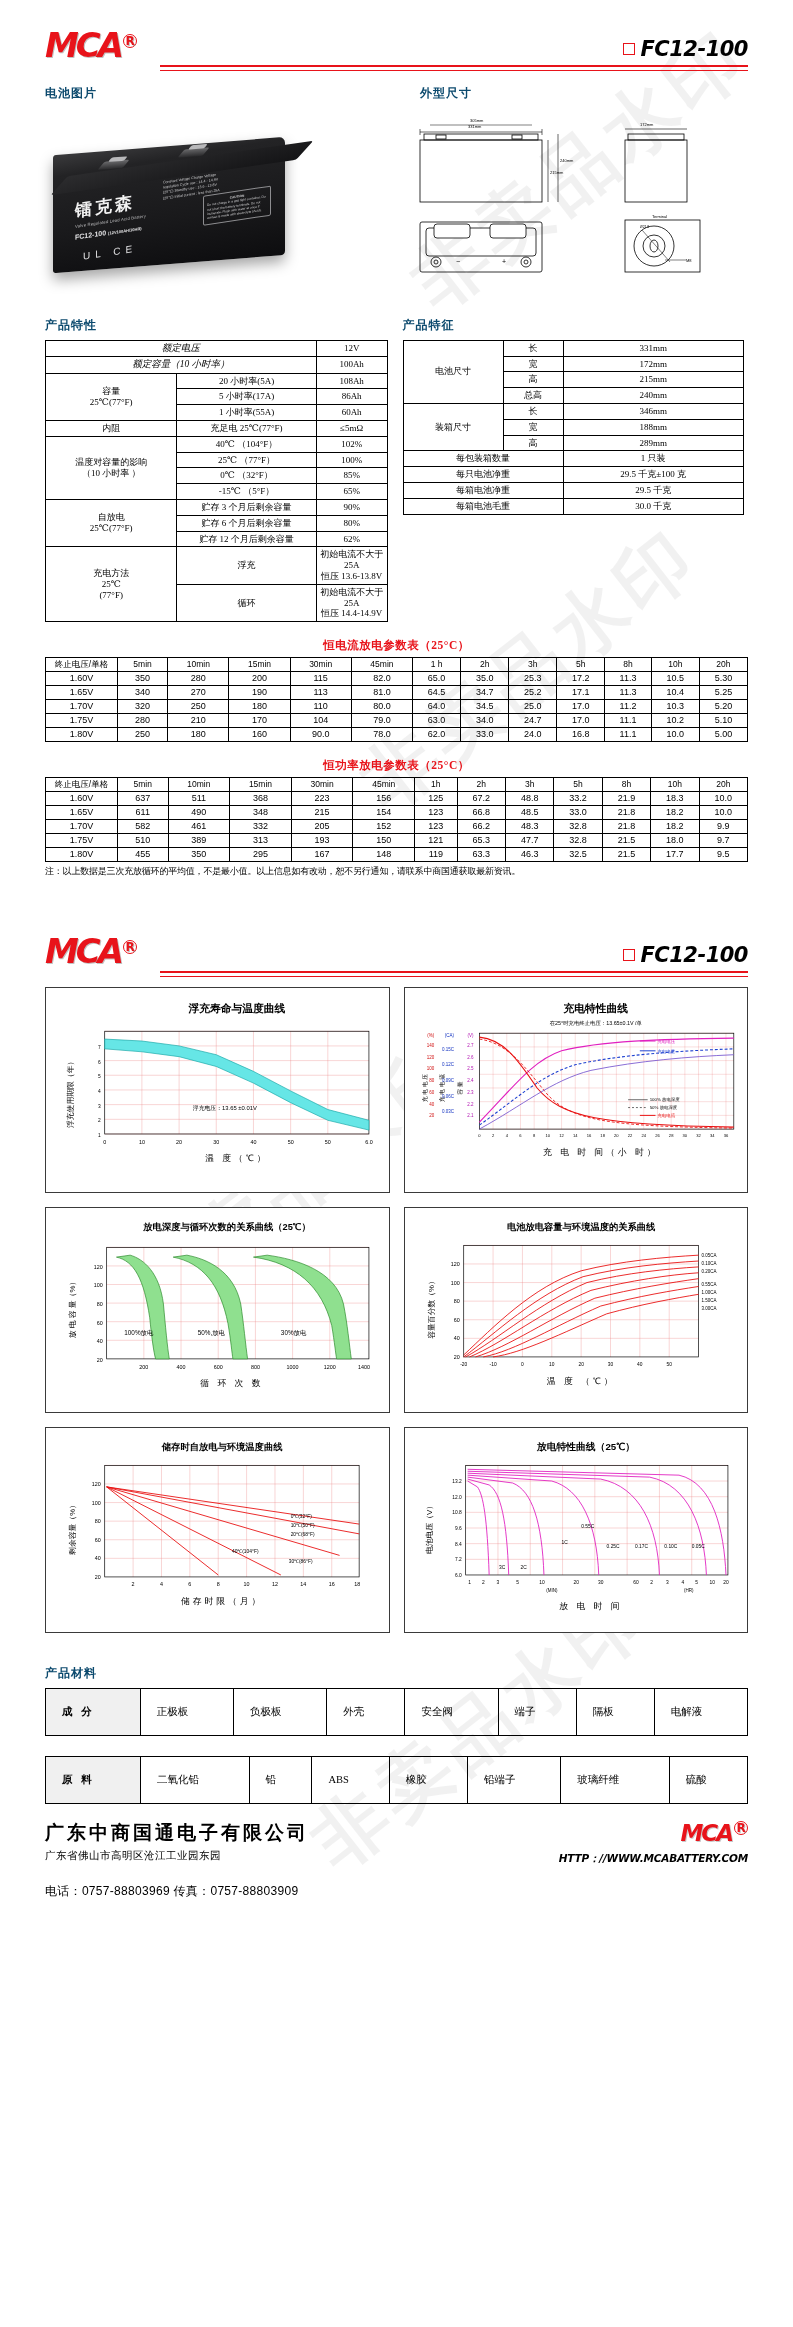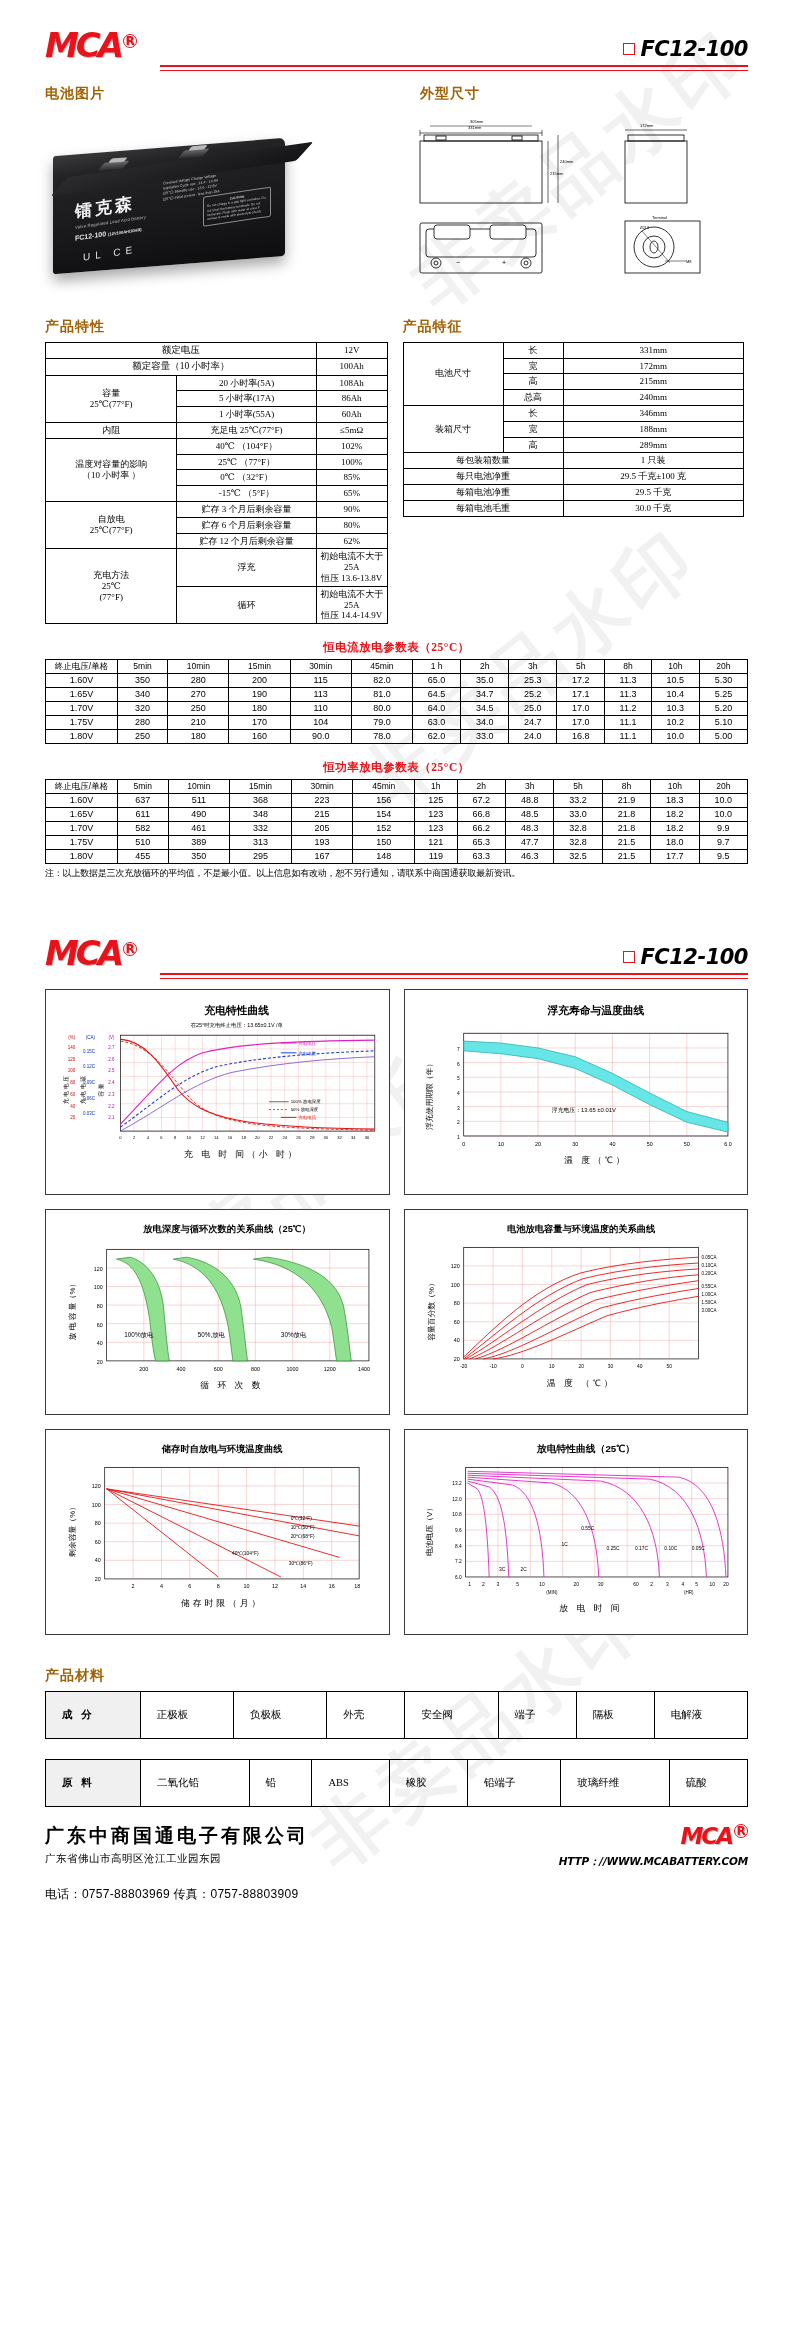--- a/index.html
+++ b/index.html
@@ -62,21 +62,21 @@
   }
   .model-box { display:flex; align-items:center; gap:5px; }
   .model-sq { width: 12px; height: 12px; border: 1.6px solid #e8131a; }
   .model-txt { font-family:"DejaVu Sans",sans-serif; font-weight:900; font-style:italic; font-size:21px; letter-spacing:-.5px; }
   .red-rules { margin: 4px 45px 0 45px; position:relative; z-index:2; }
   .red-rules .r1 { height: 2.5px; background:#e8131a; margin-left: 115px; }
   .red-rules .r2 { height: 1.2px; background:#e8131a; margin-top: 2.5px; margin-left: 115px;}
 
   
   .sec-title {
-    color:#a16207; font-weight:bold; font-size:14px;
+    color:#0c4a6e; font-weight:bold; font-size:12px;
     font-family:"Liberation Serif","DejaVu Serif",serif;
     letter-spacing:1px;
   }
 
   .row2col { display:flex; padding: 10px 45px 0 45px; position:relative; z-index:2; }
   .col-l { width: 345px; }
   .col-r { width: 358px; margin-left: 5px; }
 
   
   .photo-wrap { margin-top: 14px; height: 195px; position:relative; }
@@ -117,21 +117,21 @@
   .batt-certs { position:absolute; left:30px; top:96px; color:#e0e0e2; font-size:10px; letter-spacing:5px; transform:skewY(-4deg); }
 
   
   .dims { margin-top: 10px; }
   .dims svg { display:block; }
 
   
   table.spec { border-collapse: collapse; width:100%; font-size:9px;
     font-family:"Liberation Serif","DejaVu Serif",serif; }
   table.spec td { border:1px solid #000; padding:2px 3px; text-align:center; height:15px; line-height:1.2; }
-  table.spec td.lbl { font-size:9.5px; }
+  table.spec td.lbl { font-size:9.5px;font-style:italic; }
   .tbl-blk { margin-top: 6px; }
 
   
   .disc-title { text-align:center; color:#e8131a; font-weight:bold; font-size:11.5px;
     font-family:"Liberation Serif",serif; margin: 16px 0 4px 0; letter-spacing:.5px; }
   table.disc { border-collapse: collapse; width:100%; font-size:9px;
     font-family:"Liberation Sans",sans-serif; }
   table.disc td, table.disc th {
     border:1px solid #000; text-align:center; height:14px; padding:0 1px; font-weight:normal; line-height:1.1;
   }
@@ -628,20 +628,67 @@
     <div class="r1"></div>
       <div class="r2"></div>
   </div>
 
   <div class="sect-wrap" style="margin-top:10px">
 
     <div class="curves-grid">
 
       <div class="chart-box">
         <svg width="100%" height="200" viewBox="0 0 350 200" font-family="Liberation Sans">
+          <text x="195" y="22" font-size="11" font-weight="bold" text-anchor="middle">浮充寿命与温度曲线</text>
+          <text x="28" y="105" font-size="8" text-anchor="middle" transform="rotate(-90,28,105)">浮充使用期限（年）</text>
+          <g stroke="#d33" stroke-width="0.35" opacity=".6">
+            <line x1="60" y1="42" x2="330" y2="42"></line>
+              <line x1="60" y1="57" x2="330" y2="57"></line>
+            <line x1="60" y1="72" x2="330" y2="72"></line>
+              <line x1="60" y1="87" x2="330" y2="87"></line>
+            <line x1="60" y1="102" x2="330" y2="102"></line>
+              <line x1="60" y1="117" x2="330" y2="117"></line>
+            <line x1="60" y1="132" x2="330" y2="132"></line>
+              <line x1="60" y1="147" x2="330" y2="147"></line>
+            <line x1="98" y1="42" x2="98" y2="147"></line>
+              <line x1="136" y1="42" x2="136" y2="147"></line>
+            <line x1="174" y1="42" x2="174" y2="147"></line>
+              <line x1="212" y1="42" x2="212" y2="147"></line>
+            <line x1="250" y1="42" x2="250" y2="147"></line>
+              <line x1="288" y1="42" x2="288" y2="147"></line>
+          </g>
+          <rect x="60" y="42" width="270" height="105" fill="none" stroke="#000" stroke-width="0.7"></rect>
+          <path d="M60 50 L98 52 L136 57 L174 66 L212 83 L250 103 L288 122 L330 133
+                   L330 143 L288 133 L250 115 L212 95 L174 78 L136 68 L98 63 L60 60 Z" fill="#66e6e6" stroke="#1aa8a8" stroke-width="0.7"></path>
+          <g font-size="5" text-anchor="end">
+            <text x="56" y="150">1</text>
+              <text x="56" y="135">2</text>
+              <text x="56" y="120">3</text>
+            <text x="56" y="105">4</text>
+              <text x="56" y="90">5</text>
+              <text x="56" y="75">6</text>
+              <text x="56" y="60">7</text>
+          </g>
+          <g font-size="5.5" text-anchor="middle">
+            <text x="60" y="157">0</text>
+              <text x="98" y="157">10</text>
+              <text x="136" y="157">20</text>
+            <text x="174" y="157">30</text>
+              <text x="212" y="157">40</text>
+              <text x="250" y="157">50</text>
+            <text x="288" y="157">50</text>
+              <text x="330" y="157">6.0</text>
+          </g>
+          <text x="195" y="175" font-size="9" text-anchor="middle" letter-spacing="3">温 度（℃）</text>
+          <text x="150" y="122" font-size="6">浮充电压：13.65 ±0.01V</text>
+        </svg>
+      </div>
+
+      <div class="chart-box">
+        <svg width="100%" height="200" viewBox="0 0 350 200" font-family="Liberation Sans">
           <text x="195" y="22" font-size="11" font-weight="bold" text-anchor="middle">充电特性曲线</text>
           <text x="195" y="36" font-size="5.5" text-anchor="middle" fill="#000">在25°时充电终止电压：13.65±0.1V /单</text>
 
           <text x="22" y="100" font-size="6" text-anchor="middle" transform="rotate(-90,22,100)">充 电 电 压</text>
           <text x="40" y="100" font-size="6" text-anchor="middle" transform="rotate(-90,40,100)">充 电 电 流</text>
           <text x="58" y="100" font-size="6" text-anchor="middle" transform="rotate(-90,58,100)">容  量</text>
           <g font-size="4.6" fill="#d01010" text-anchor="end">
             <text x="30" y="48">(%) </text>
               <text x="30" y="58">140</text>
               <text x="30" y="70">120</text>
@@ -741,67 +788,20 @@
             <line x1="228" y1="112" x2="248" y2="112" stroke="#000" stroke-width=".6"></line>
             <text x="250" y="113" fill="#000">100% 放电深度</text>
             <line x1="228" y1="120" x2="248" y2="120" stroke="#000" stroke-width=".6" stroke-dasharray="2 2"></line>
             <text x="250" y="121" fill="#000">50% 放电深度</text>
           </g>
         </svg>
       </div>
 
       <div class="chart-box">
         <svg width="100%" height="200" viewBox="0 0 350 200" font-family="Liberation Sans">
-          <text x="195" y="22" font-size="11" font-weight="bold" text-anchor="middle">浮充寿命与温度曲线</text>
-          <text x="28" y="105" font-size="8" text-anchor="middle" transform="rotate(-90,28,105)">浮充使用期限（年）</text>
-          <g stroke="#d33" stroke-width="0.35" opacity=".6">
-            <line x1="60" y1="42" x2="330" y2="42"></line>
-              <line x1="60" y1="57" x2="330" y2="57"></line>
-            <line x1="60" y1="72" x2="330" y2="72"></line>
-              <line x1="60" y1="87" x2="330" y2="87"></line>
-            <line x1="60" y1="102" x2="330" y2="102"></line>
-              <line x1="60" y1="117" x2="330" y2="117"></line>
-            <line x1="60" y1="132" x2="330" y2="132"></line>
-              <line x1="60" y1="147" x2="330" y2="147"></line>
-            <line x1="98" y1="42" x2="98" y2="147"></line>
-              <line x1="136" y1="42" x2="136" y2="147"></line>
-            <line x1="174" y1="42" x2="174" y2="147"></line>
-              <line x1="212" y1="42" x2="212" y2="147"></line>
-            <line x1="250" y1="42" x2="250" y2="147"></line>
-              <line x1="288" y1="42" x2="288" y2="147"></line>
-          </g>
-          <rect x="60" y="42" width="270" height="105" fill="none" stroke="#000" stroke-width="0.7"></rect>
-          <path d="M60 50 L98 52 L136 57 L174 66 L212 83 L250 103 L288 122 L330 133
-                   L330 143 L288 133 L250 115 L212 95 L174 78 L136 68 L98 63 L60 60 Z" fill="#66e6e6" stroke="#1aa8a8" stroke-width="0.7"></path>
-          <g font-size="5" text-anchor="end">
-            <text x="56" y="150">1</text>
-              <text x="56" y="135">2</text>
-              <text x="56" y="120">3</text>
-            <text x="56" y="105">4</text>
-              <text x="56" y="90">5</text>
-              <text x="56" y="75">6</text>
-              <text x="56" y="60">7</text>
-          </g>
-          <g font-size="5.5" text-anchor="middle">
-            <text x="60" y="157">0</text>
-              <text x="98" y="157">10</text>
-              <text x="136" y="157">20</text>
-            <text x="174" y="157">30</text>
-              <text x="212" y="157">40</text>
-              <text x="250" y="157">50</text>
-            <text x="288" y="157">50</text>
-              <text x="330" y="157">6.0</text>
-          </g>
-          <text x="195" y="175" font-size="9" text-anchor="middle" letter-spacing="3">温 度（℃）</text>
-          <text x="150" y="122" font-size="6">浮充电压：13.65 ±0.01V</text>
-        </svg>
-      </div>
-
-      <div class="chart-box">
-        <svg width="100%" height="200" viewBox="0 0 350 200" font-family="Liberation Sans">
           <text x="185" y="20" font-size="9.5" font-weight="bold" text-anchor="middle">放电深度与循环次数的关系曲线（25℃）</text>
           <text x="30" y="100" font-size="8" text-anchor="middle" transform="rotate(-90,30,100)">放 电 容 量（%）</text>
           <g stroke="#d33" stroke-width="0.35" opacity=".6">
             <line x1="62" y1="38" x2="330" y2="38"></line>
               <line x1="62" y1="57" x2="330" y2="57"></line>
             <line x1="62" y1="76" x2="330" y2="76"></line>
               <line x1="62" y1="95" x2="330" y2="95"></line>
             <line x1="62" y1="114" x2="330" y2="114"></line>
               <line x1="62" y1="133" x2="330" y2="133"></line>
             <line x1="100" y1="38" x2="100" y2="152"></line>

